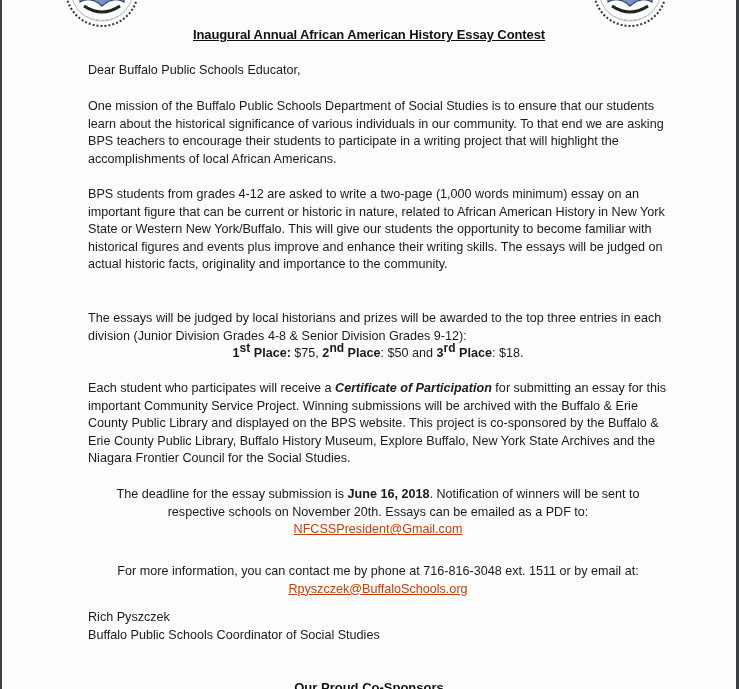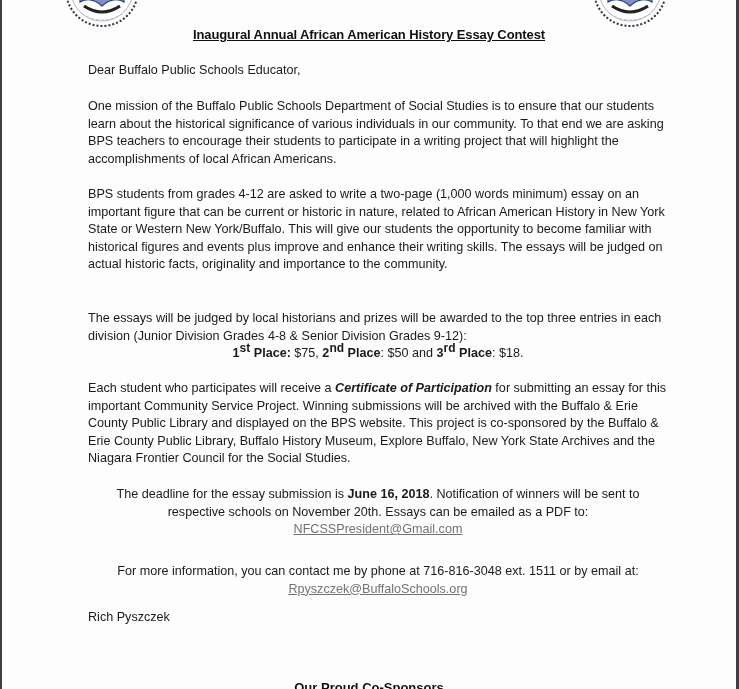--- a/index.html
+++ b/index.html
@@ -22,21 +22,21 @@
     position: absolute; top: 27px; left: 0; width: 734px; text-align: center;
     font-weight: bold; font-size: 13px; text-decoration: underline; color: #111;
     letter-spacing: -0.1px;
   }
   .body-text {
     position: absolute; left: 86px; width: 580px;
     font-size: 12.6px; line-height: 17.6px; color: #1a1a1a;
   }
   .para { margin: 0; }
   .center { text-align: center; }
-  .link { color: #737373; text-decoration: underline; }
+  .link { color: #c2410c; text-decoration: underline; }
   sup { font-size: 12px; line-height: 0; vertical-align: 5px; }
   .cosponsors {
     position: absolute; top: 680px; left: 0; width: 734px; text-align: center;
     font-weight: bold; font-size: 13px; color: #111;
   }
 </style>
 </head>
 <body>
 
 <div class="page">
@@ -72,16 +72,17 @@
   </p>
 
   <p class="body-text para" style="top:380px;"><span>Each student who participates will receive a </span><b><i>Certificate of Participation</i></b><span> for submitting an essay for this important Community Service Project. Winning submissions will be archived with the Buffalo &amp; Erie County Public Library and displayed on the BPS website. This project is co-sponsored by the Buffalo &amp; Erie County Public Library, Buffalo History Museum, Explore Buffalo, New York State Archives and the Niagara Frontier Council for the Social Studies.</span></p>
 
   <p class="body-text para center" style="top:486px;"><span>The deadline for the essay submission is </span><b>June 16, 2018</b><span>. Notification of winners will be sent to respective schools on November 20th. Essays can be emailed as a PDF to:</span><br><a class="link">NFCSSPresident@Gmail.com</a></p>
 
   <p class="body-text para center" style="top:556px;margin-top:7px;"><span>For more information, you can contact me by phone at 716-816-3048 ext. 1511 or by email at:</span><br><a class="link">Rpyszczek@BuffaloSchools.org</a></p>
 
   <div class="body-text" style="top:609px;">
     <div>Rich Pyszczek</div>
+    <div>Buffalo Public Schools Coordinator of Social Studies</div>
   </div>
 
   <div class="cosponsors">Our Proud Co-Sponsors</div>
 </div>
 
 </body></html>

